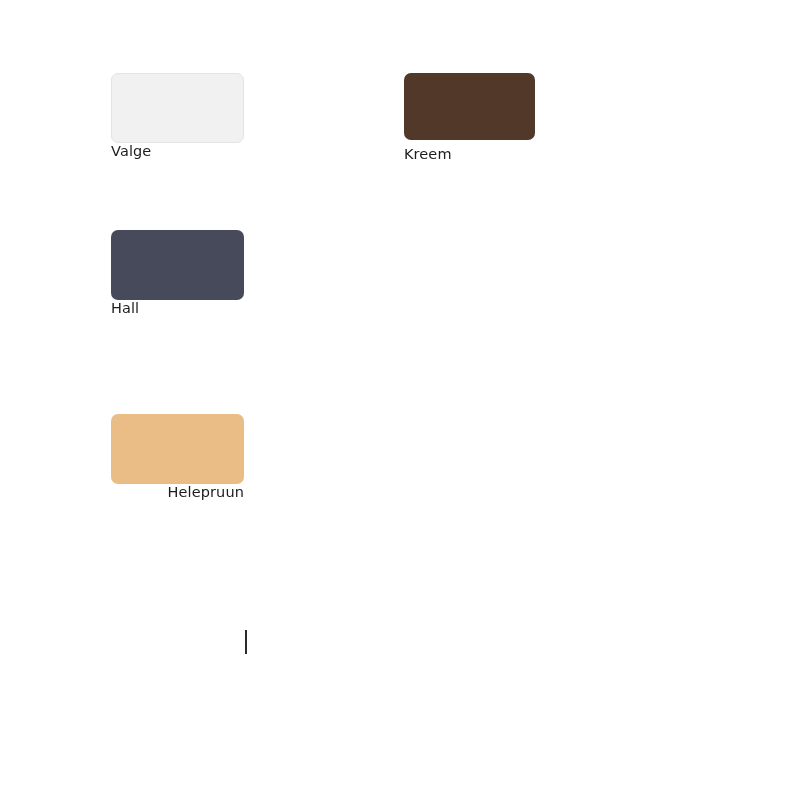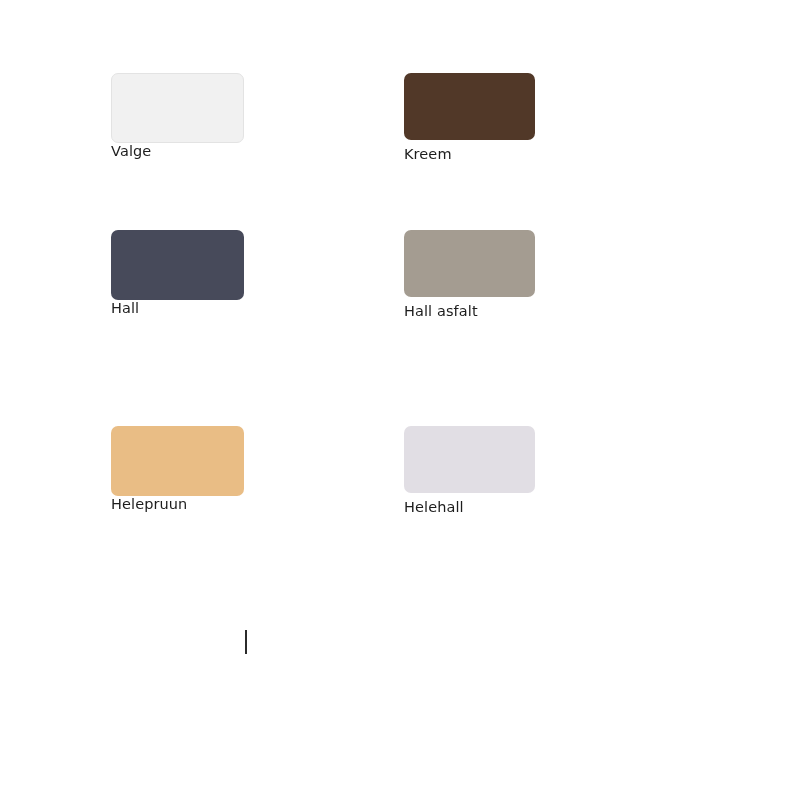--- a/index.html
+++ b/index.html
@@ -49,21 +49,21 @@
 
   .col-left .swatch-chip  { width: 133px; height: 70px; }
   .col-right .swatch-chip { width: 131px; height: 67px; }
 
   .col-left .swatch-label  { margin-left: 0px; }
   .col-right .swatch-label { margin-top: 6px; margin-left: 0px; }
 
   
   .row-1 { top: 73px; }
   .row-2 { top: 230px; }
-  .row-3 { top: 426px; }
+  .row-3 { top: 414px; text-align: right; }
   .row-4 { top: 585px; }
 
   
   .chip-bordered {
     border: 1px solid #e3e3e3;
   }
   .chip-bordered-soft {
     border: 1px solid #ededec;
   }
 
@@ -90,31 +90,23 @@
   <div class="swatch-cell col-right row-1">
     <span class="swatch-chip" style="background-color: rgb(81, 56, 40);"></span>
     <span class="swatch-label">Kreem</span>
   </div>
 
   <div class="swatch-cell col-left row-2">
     <span class="swatch-chip" style="background-color: rgb(71, 74, 90);"></span>
     <span class="swatch-label">Hall</span>
   </div>
 
-  <div class="swatch-cell col-right row-2">
-    <span class="swatch-chip" style="background-color: rgb(164, 156, 145);"></span>
-    <span class="swatch-label">Hall asfalt</span>
-  </div>
 
   <div class="swatch-cell col-left row-3">
     <span class="swatch-chip" style="background-color: rgb(233, 189, 133);"></span>
     <span class="swatch-label">Helepruun</span>
   </div>
 
-  <div class="swatch-cell col-right row-3">
-    <span class="swatch-chip" style="background-color: rgb(225, 222, 228);"></span>
-    <span class="swatch-label">Helehall</span>
-  </div>
 
 
   <div id="text-caret" style="left: 245px; top: 630px;"></div>
 
 </div>
 
 </body></html>

